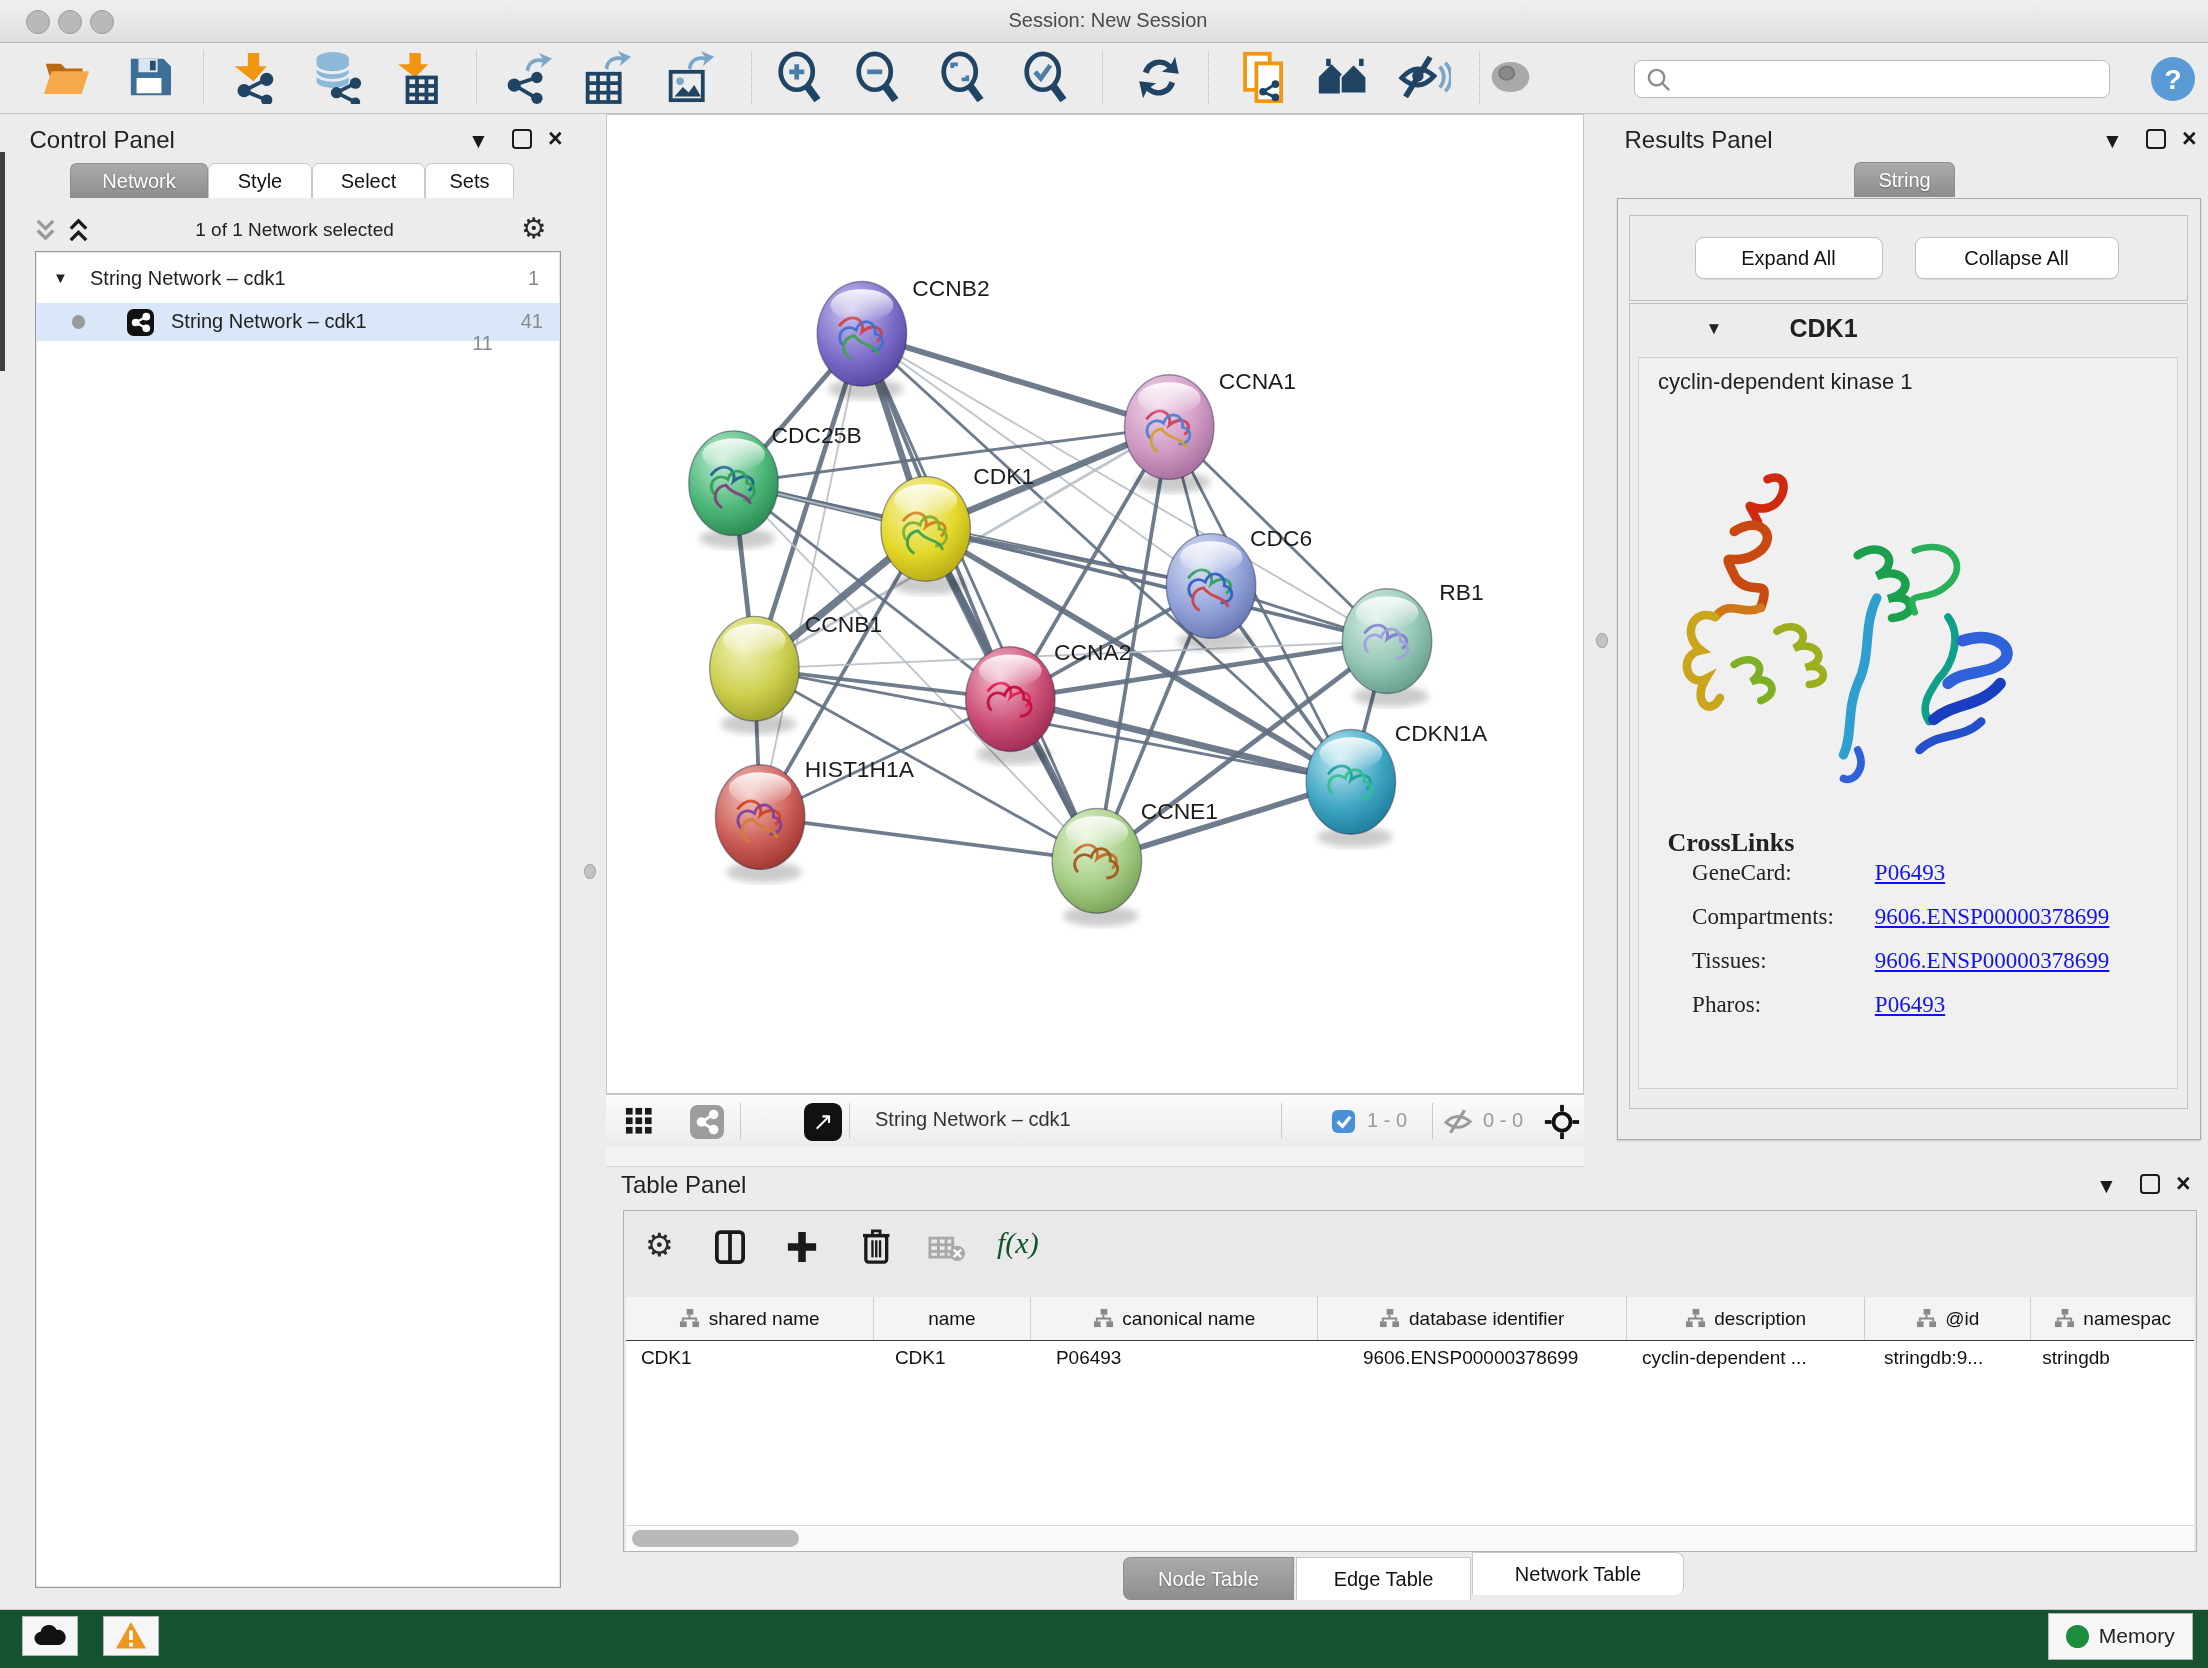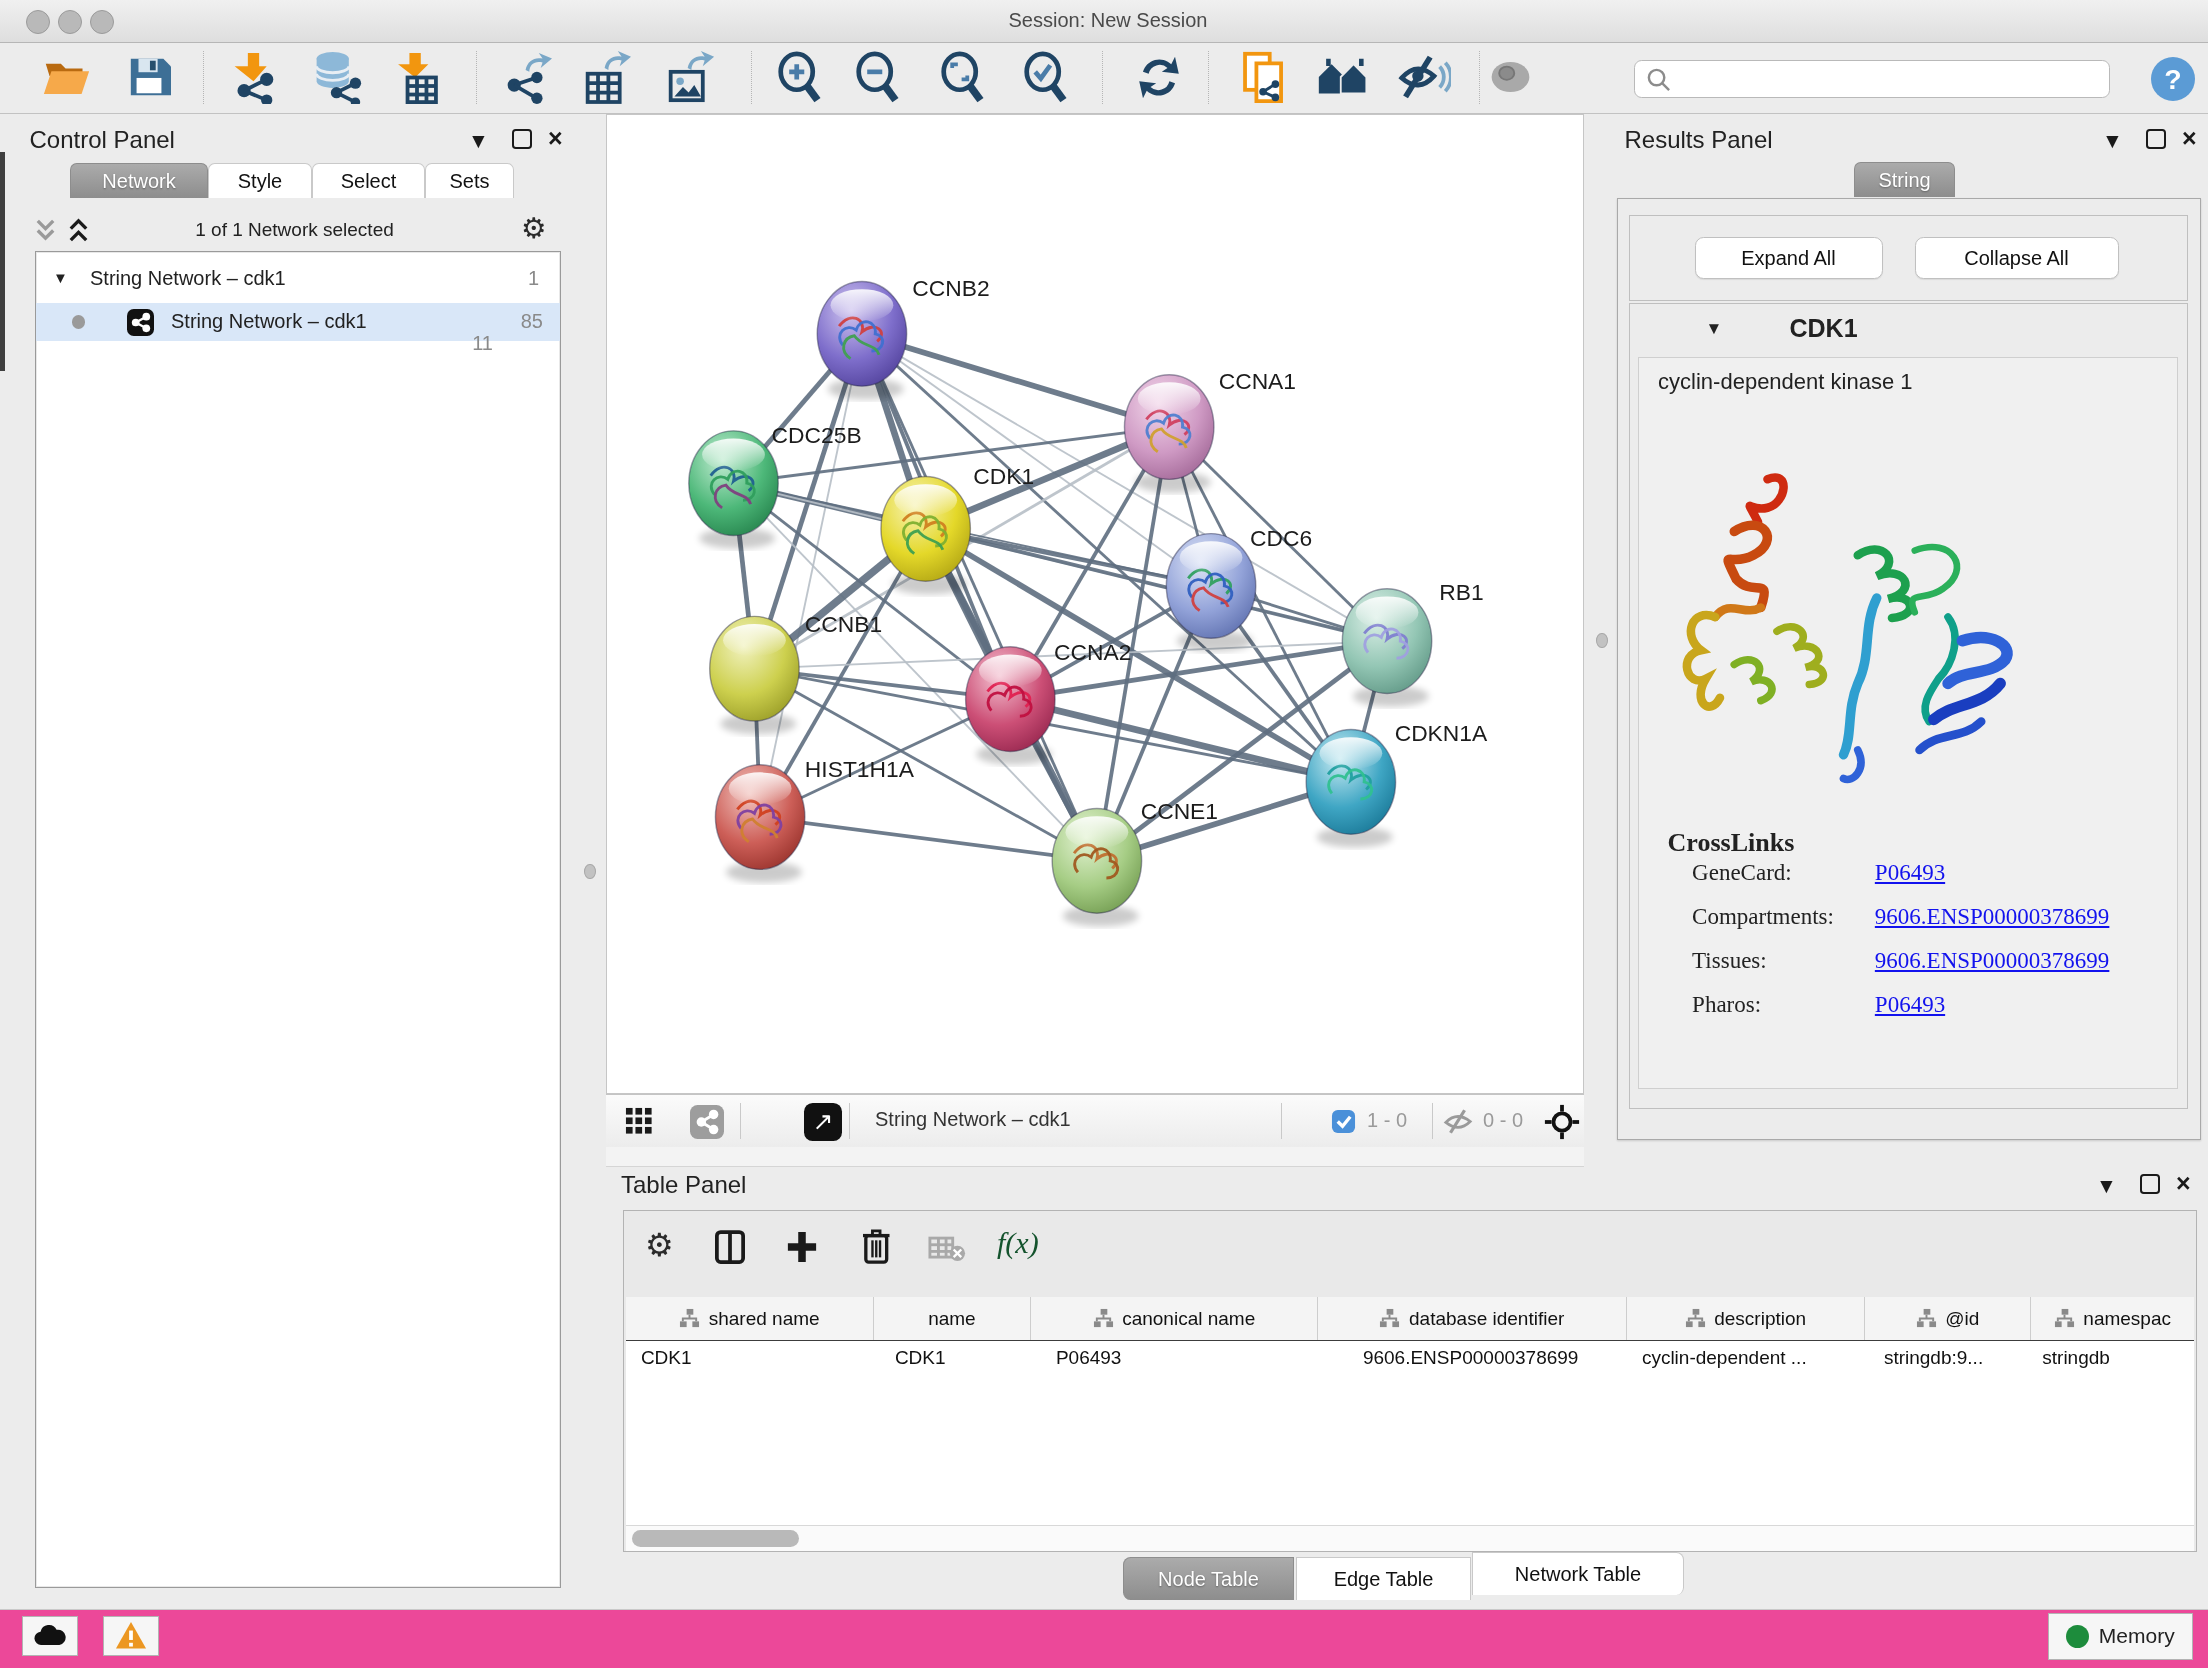--- a/index.html
+++ b/index.html
@@ -285,21 +285,21 @@
                 <circle cx="20" cy="20" r="4"></circle>
               </g>
           <g stroke="#fff" stroke-width="2.5">
                 <line x1="9" y1="14" x2="20" y2="8"></line>
                 <line x1="9" y1="14" x2="20" y2="20"></line>
               </g>
             </svg>
         </span>
         <span class="abs" style="left:135px;top:6.7px;font-size:20px;">String Network – cdk1</span>
         <span class="abs count" style="right:67px;top:6.7px;font-size:20px;margin-top:22px;">11</span>
-        <span class="abs count" style="right:17px;top:6.7px;font-size:20px;">85</span>
+        <span class="abs count" style="right:17px;top:6.7px;font-size:20px;">41</span>
       </div>
     </div>
   </div>
 
   <div class="handle-dot" style="left:584px;top:864px;"></div>
   <div class="handle-dot" style="left:1596px;top:633px;"></div>
   <div class="handle-dot" style="left:1412px;top:1150px;width:13.3px;height:11.4px;"></div>
 
   <div class="abs" style="left:606px;top:114px;width:978px;height:980px;background:#fff;border:1px solid #c6c6c6;box-sizing:border-box;">
     <svg id="network-svg" width="976" height="978" viewBox="0 0 1026 1028">
@@ -759,21 +759,21 @@
     </div>
     <div class="abs" style="left:1.9px;top:314px;width:1568px;height:25px;background:#fafafa;border-top:1px solid #d8d8d8;">
       <div class="abs" style="left:5.7px;top:3.8px;width:167px;height:17px;background:#b9b9b9;border-radius:8.6px;"></div>
     </div>
   </div>
 
   <div class="tab active" style="left:1123px;top:1557px;width:171px;height:43px;line-height:43px;border-radius:7.6px 0 0 7.6px;">Node Table</div>
   <div class="tab" style="left:1296px;top:1557px;width:175px;height:43px;line-height:43px;border-radius:0;">Edge Table</div>
   <div class="tab" style="left:1472px;top:1552px;width:212px;height:43px;line-height:43px;border-radius:0 7.6px 7.6px 0;">Network Table</div>
 
-  <div class="abs" style="left:0;top:1609px;width:2208px;height:59px;background:#ec4899;border-top:1px solid #c9c9c9;">
+  <div class="abs" style="left:0;top:1609px;width:2208px;height:59px;background:#14532d;border-top:1px solid #c9c9c9;">
     <div class="statusbox" style="left:22px;top:5.7px;width:54px;height:38px;">
       <svg width="32" height="23" viewBox="0 0 34 24">
         <path d="M8 22 a7 7 0 0 1-1-14 a9 9 0 0 1 17-2 a6 6 0 0 1 3 16z" fill="#111"></path>
       </svg>
     </div>
     <div class="statusbox" style="left:103px;top:5.7px;width:54px;height:38px;">
       <svg width="32" height="28.5" viewBox="0 0 34 30">
         <path d="M17 1 L33 29 H1z" fill="#ec9722"></path>
         <rect x="15" y="10" width="4" height="10" fill="#fff"></rect>
           <rect x="15" y="23" width="4" height="4" fill="#fff"></rect>

